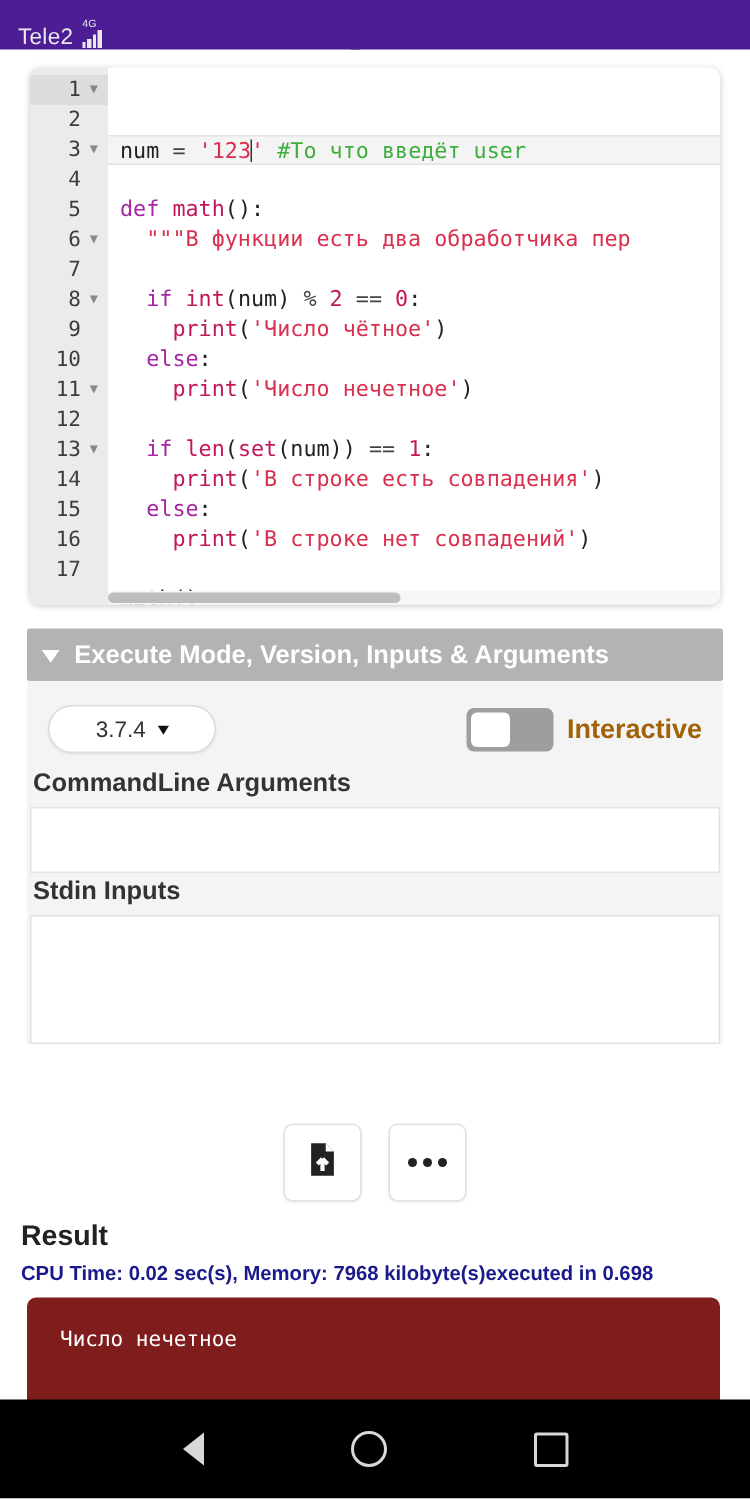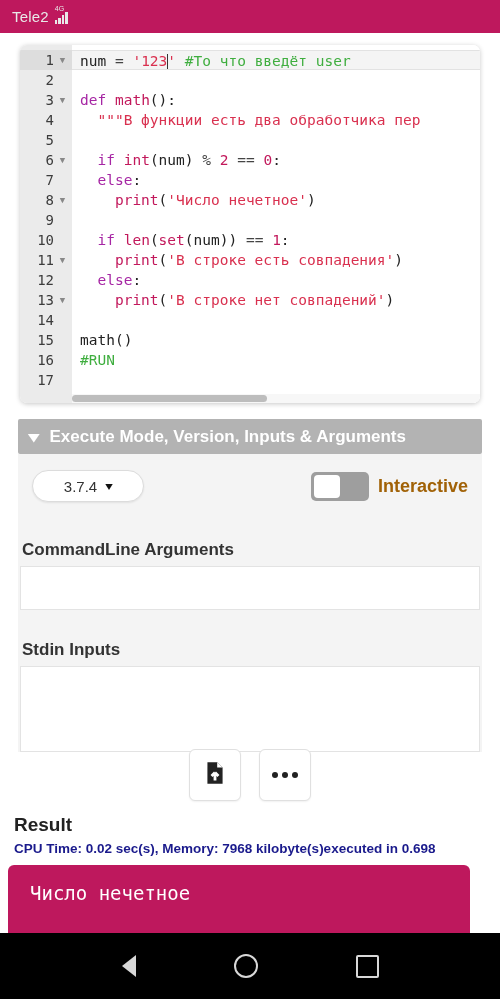--- a/index.html
+++ b/index.html
@@ -14,24 +14,24 @@
     overflow: hidden;
     font-family: "Liberation Sans", sans-serif;
   }
 
   
   #status-bar {
     position: absolute;
     top: 0; left: 0;
     width: 500px;
     height: 33px;
-    background: #be185d;
+    background: #4c1d95;
     color: #e8e8e8;
     display: flex;
-    align-items: center;
+    align-items: flex-end;
     justify-content: space-between;
     padding: 0 12px;
     box-sizing: border-box;
     z-index: 50;
   }
   #status-bar .left, #status-bar .right {
     display: flex;
     align-items: center;
     gap: 5px;
   }
@@ -163,20 +163,21 @@
     font-size: 9px;
     margin-left: 3px;
   }
   .fold.empty { visibility: hidden; }
   #code-area {
     flex: 1 1 auto;
     position: relative;
     padding-top: 5px;
     overflow: hidden;
     background: #fff;
+    margin-top: 40px;
   }
   .cl {
     height: 20px;
     white-space: pre;
     padding-left: 8px;
     box-sizing: border-box;
     color: #222;
   }
   .cl.active {
     background: #f4f4f4;
@@ -292,21 +293,20 @@
     font-size: 18px;
     font-weight: bold;
     color: #a16207;
     margin-right: 8px;
   }
   .field-label {
     font-size: 17px;
     font-weight: bold;
     color: #333;
     padding: 2px 0 6px 4px;
-    margin-top: 28px;
   }
   .text-field {
     background: #ffffff;
     border: 1px solid #e3e3e3;
     margin: 0 2px;
     box-sizing: border-box;
   }
   #cmdline-field { height: 44px; }
   #stdin-field  { height: 86px; }
 
@@ -365,28 +365,28 @@
     position: absolute;
     top: 808px; left: 14px;
     width: 500px;
     font-size: 13.5px;
     font-weight: bold;
     color: #1a1a8c;
     white-space: nowrap;
   }
   #console {
     position: absolute;
-    top: 832px; left: 8px;
+    top: 832px; left: 18px;
     width: 462px;
     height: 100px;
-    background: #be185d;
+    background: #7f1d1d;
     border-radius: 6px;
     color: #ffffff;
     font-family: "DejaVu Sans Mono", monospace;
-    font-size: 19px;
+    font-size: 14px;
     line-height: 21px;
     padding: 18px 0 0 22px;
     box-sizing: border-box;
     overflow: hidden;
   }
   #console .cline { white-space: pre; }
 
   
   #nav-bar {
     position: absolute;
@@ -510,20 +510,21 @@
             <span class="fold empty">▼</span>
           </div>
         </div>
       <div id="code-area">
           <div class="cl active"><span class="pl">num</span><span class="pl"> </span><span class="op">=</span><span class="pl"> </span><span class="st">'123</span><span class="caret"></span><span class="st">'</span><span class="pl"> </span><span class="cm">#То что введёт user</span></div>
           <div class="cl">&nbsp;</div>
           <div class="cl"><span class="k">def</span><span class="pl"> </span><span class="fn">math</span><span class="pl">():</span></div>
           <div class="cl"><span class="st">  """В функции есть два обработчика пер</span></div>
           <div class="cl">&nbsp;</div>
           <div class="cl"><span class="pl">  </span><span class="k">if</span><span class="pl"> </span><span class="fn">int</span><span class="pl">(num) </span><span class="op">%</span><span class="pl"> </span><span class="nu">2</span><span class="pl"> </span><span class="op">==</span><span class="pl"> </span><span class="nu">0</span><span class="pl">:</span></div>
+          <div class="cl"><span class="pl">    </span><span class="fn">print</span><span class="pl">(</span><span class="st">'Число чётное'</span><span class="pl">)</span></div>
           <div class="cl"><span class="pl">  </span><span class="k">else</span><span class="pl">:</span></div>
           <div class="cl"><span class="pl">    </span><span class="fn">print</span><span class="pl">(</span><span class="st">'Число нечетное'</span><span class="pl">)</span></div>
           <div class="cl">&nbsp;</div>
           <div class="cl"><span class="pl">  </span><span class="k">if</span><span class="pl"> </span><span class="fn">len</span><span class="pl">(</span><span class="fn">set</span><span class="pl">(num)) </span><span class="op">==</span><span class="pl"> </span><span class="nu">1</span><span class="pl">:</span></div>
           <div class="cl"><span class="pl">    </span><span class="fn">print</span><span class="pl">(</span><span class="st">'В строке есть совпадения'</span><span class="pl">)</span></div>
           <div class="cl"><span class="pl">  </span><span class="k">else</span><span class="pl">:</span></div>
           <div class="cl"><span class="pl">    </span><span class="fn">print</span><span class="pl">(</span><span class="st">'В строке нет совпадений'</span><span class="pl">)</span></div>
           <div class="cl">&nbsp;</div>
           <div class="cl"><span class="pl">math</span><span class="pl">()</span></div>
           <div class="cl"><span class="cm">#RUN</span></div>

